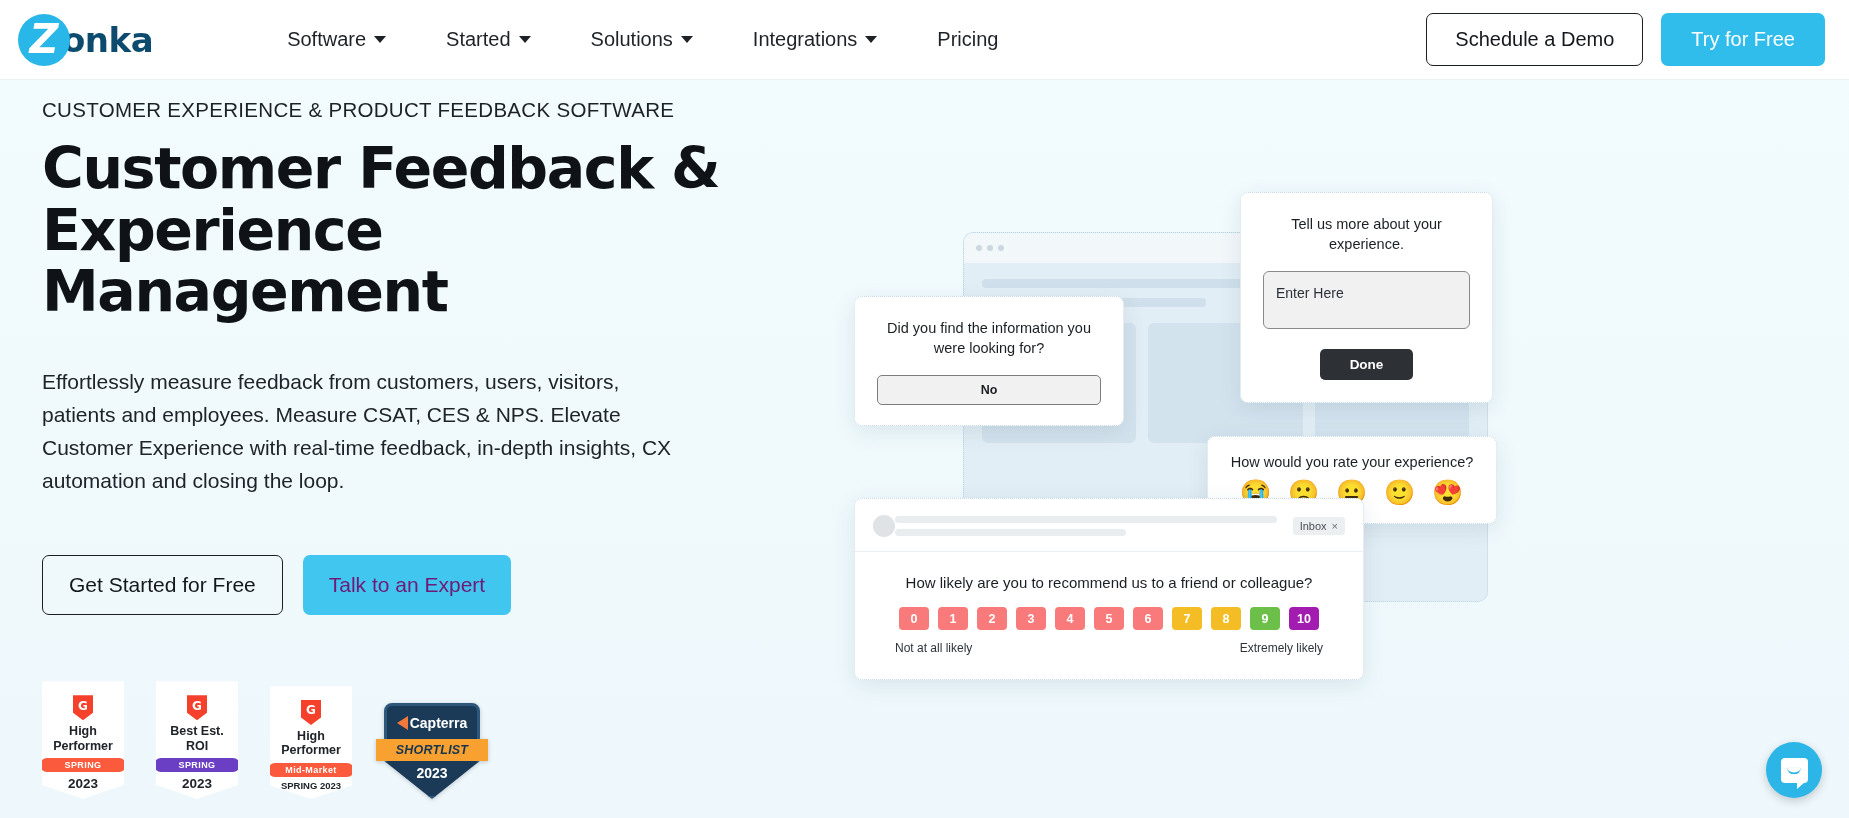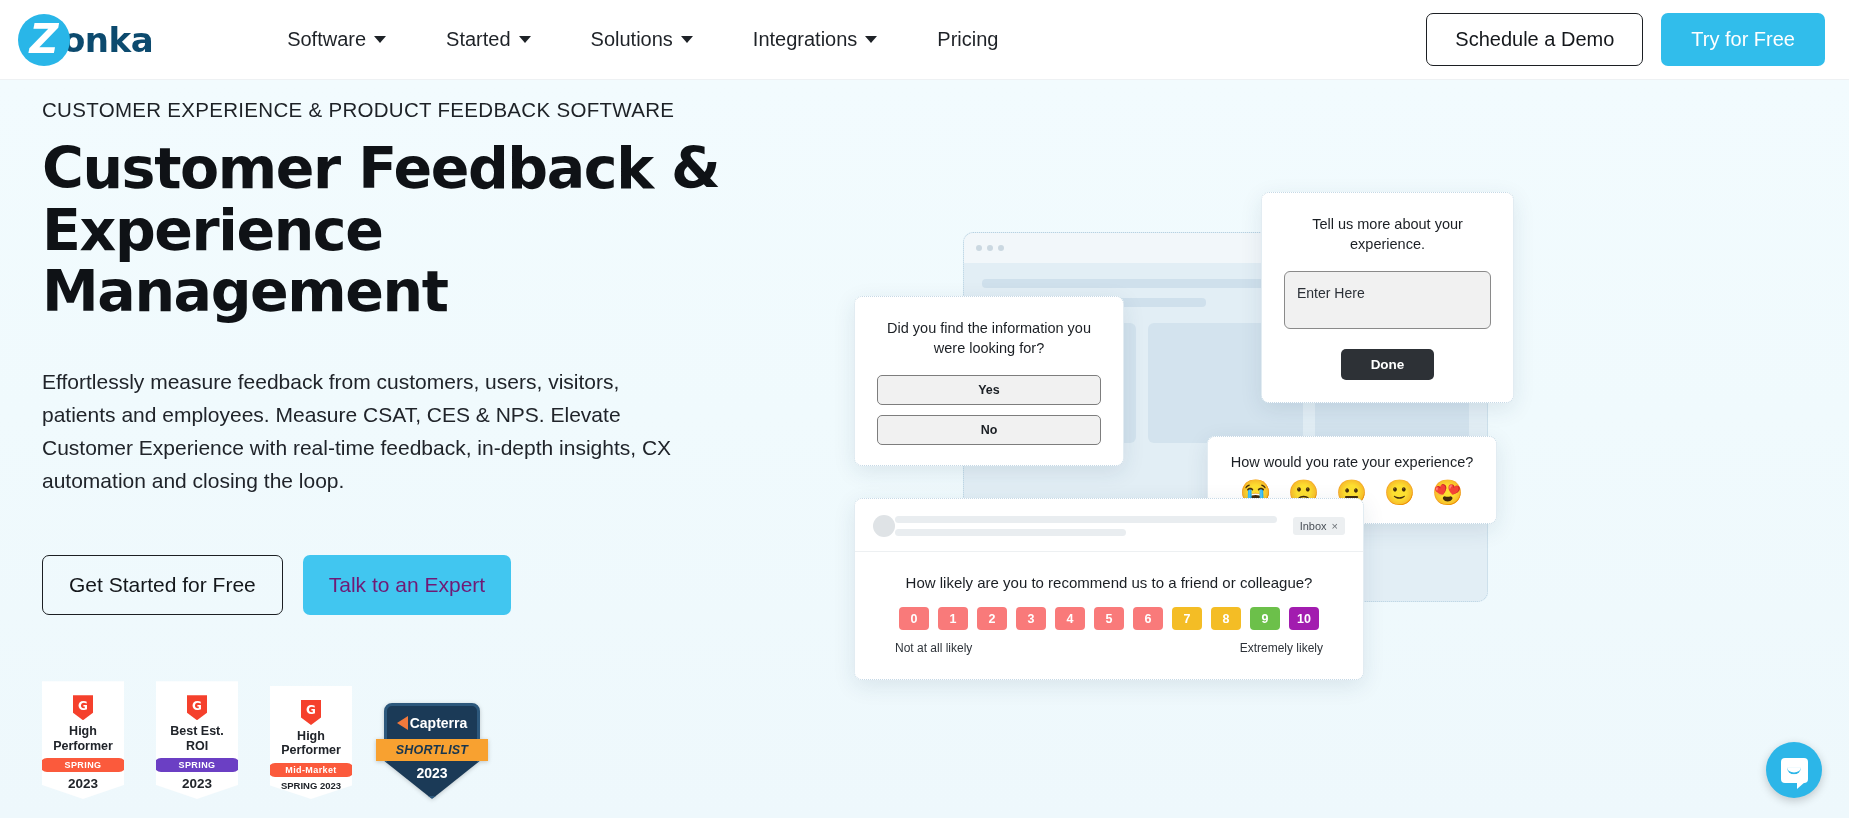--- a/index.html
+++ b/index.html
@@ -259,21 +259,21 @@
     border: 1px solid #7d7d7d;
     border-radius: 5px;
     padding: 7px 0;
     font-size: 12.5px; font-weight: 700;
     color: #1b1f24; text-align: center;
     margin-bottom: 10px; cursor: pointer;
   }
   .opt-btn:last-child { margin-bottom: 0; }
 
   
-  .card-tell { left: 441px; top: 112px; width: 253px; padding: 22px 22px 22px; }
+  .card-tell { left: 420px; top: 112px; width: 253px; padding: 22px 22px 22px; }
   .input-box {
     background: #f1f1f1;
     border: 1px solid #8a8a8a;
     border-radius: 6px;
     padding: 13px 12px;
     font-size: 14px; color: #2b3037;
     height: 58px;
     margin-bottom: 20px;
     cursor: text;
   }
@@ -457,21 +457,20 @@
           <div class="sw-grid">
             <div class="sw-block"></div>
             <div class="sw-block"></div>
             <div class="sw-block"></div>
           </div>
         </div>
       </div>
 
       <div class="card card-find">
         <div class="q-text">Did you find the information you were looking for?</div>
-        <button class="opt-btn">Yes</button>
         <button class="opt-btn">No</button>
       </div>
 
       <div class="card card-tell">
         <div class="q-text">Tell us more about your experience.</div>
         <div class="input-box">Enter Here</div>
         <button class="done-btn">Done</button>
       </div>
 
       <div class="card card-emoji">

